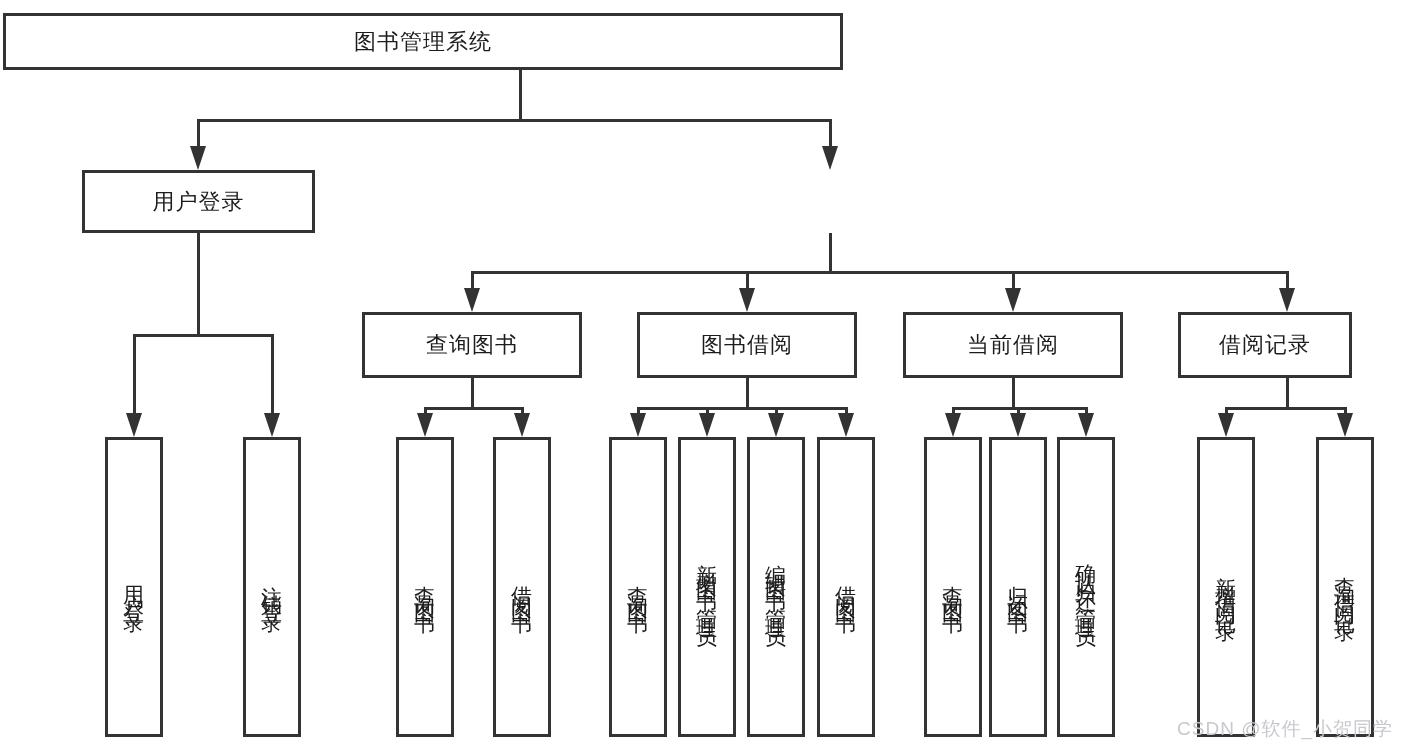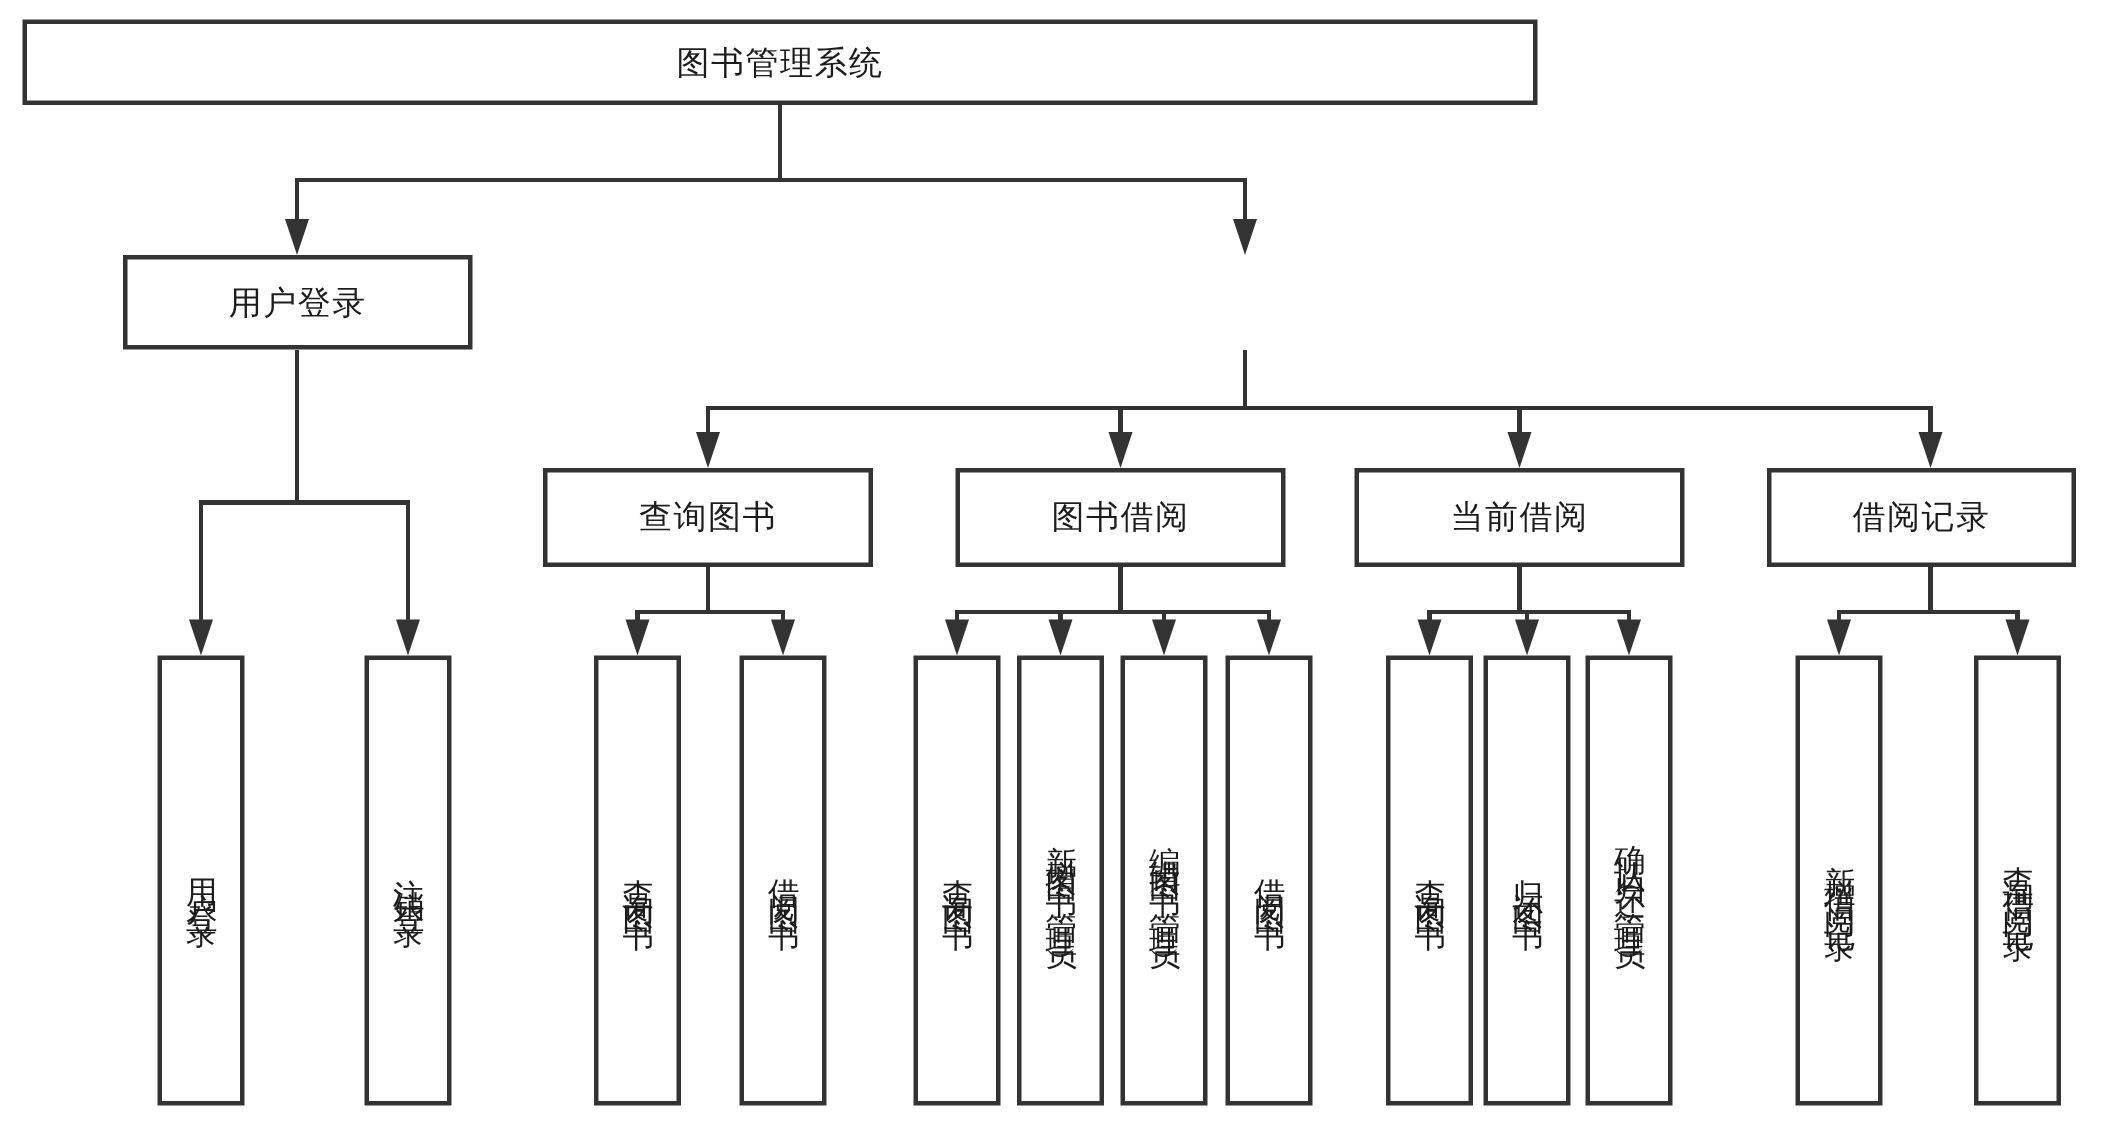--- a/index.html
+++ b/index.html
@@ -96,41 +96,42 @@
       <polygon points="768,413 784,413 776,437"></polygon>
       <polygon points="838,413 854,413 846,437"></polygon>
       <polygon points="945,413 961,413 953,437"></polygon>
       <polygon points="1010,413 1026,413 1018,437"></polygon>
       <polygon points="1078,413 1094,413 1086,437"></polygon>
       <polygon points="1218,413 1234,413 1226,437"></polygon>
       <polygon points="1337,413 1353,413 1345,437"></polygon>
     </g>
   </svg>
 
-  <div class="box h-box" style="left:15px; top:13px; width:1010px; height:57px;">图书管理系统</div>
+  <div class="box h-box" style="left:3px; top:13px; width:840px; height:57px;">图书管理系统</div>
 
   <div class="box h-box" style="left:82px; top:170px; width:233px; height:63px;">用户登录</div>
 
   <div class="box h-box" style="left:362px; top:312px; width:220px; height:66px;">查询图书</div>
   <div class="box h-box" style="left:637px; top:312px; width:220px; height:66px;text-align:right;">图书借阅</div>
   <div class="box h-box" style="left:903px; top:312px; width:220px; height:66px;">当前借阅</div>
-  <div class="box h-box" style="left:1178px; top:312px; width:206px; height:66px;">借阅记录</div>
+  <div class="box h-box" style="left:1178px; top:312px; width:174px; height:66px;">借阅记录</div>
 
   <div class="box v-box" style="left:105px; top:437px; width:58px; height:300px;">用户登录</div>
   <div class="box v-box" style="left:243px; top:437px; width:58px; height:300px;">注销登录</div>
 
   <div class="box v-box" style="left:396px; top:437px; width:58px; height:300px;">查询图书</div>
   <div class="box v-box" style="left:493px; top:437px; width:58px; height:300px;">借阅图书</div>
 
   <div class="box v-box" style="left:609px; top:437px; width:58px; height:300px;">查询图书</div>
   <div class="box v-box" style="left:678px; top:437px; width:58px; height:300px;">新增图书（管理员）</div>
   <div class="box v-box" style="left:747px; top:437px; width:58px; height:300px;">编辑图书（管理员）</div>
   <div class="box v-box" style="left:817px; top:437px; width:58px; height:300px;">借阅图书</div>
 
   <div class="box v-box" style="left:924px; top:437px; width:58px; height:300px;">查询图书</div>
   <div class="box v-box" style="left:989px; top:437px; width:58px; height:300px;">归还图书</div>
   <div class="box v-box" style="left:1057px; top:437px; width:58px; height:300px;">确认归还（管理员）</div>
 
   <div class="box v-box" style="left:1197px; top:437px; width:58px; height:300px;">新增借阅记录</div>
   <div class="box v-box" style="left:1316px; top:437px; width:58px; height:300px;">查询借阅记录</div>
 
+  <div class="watermark">CSDN @软件_小贺同学</div>
 
 </div>
 
 </body></html>

